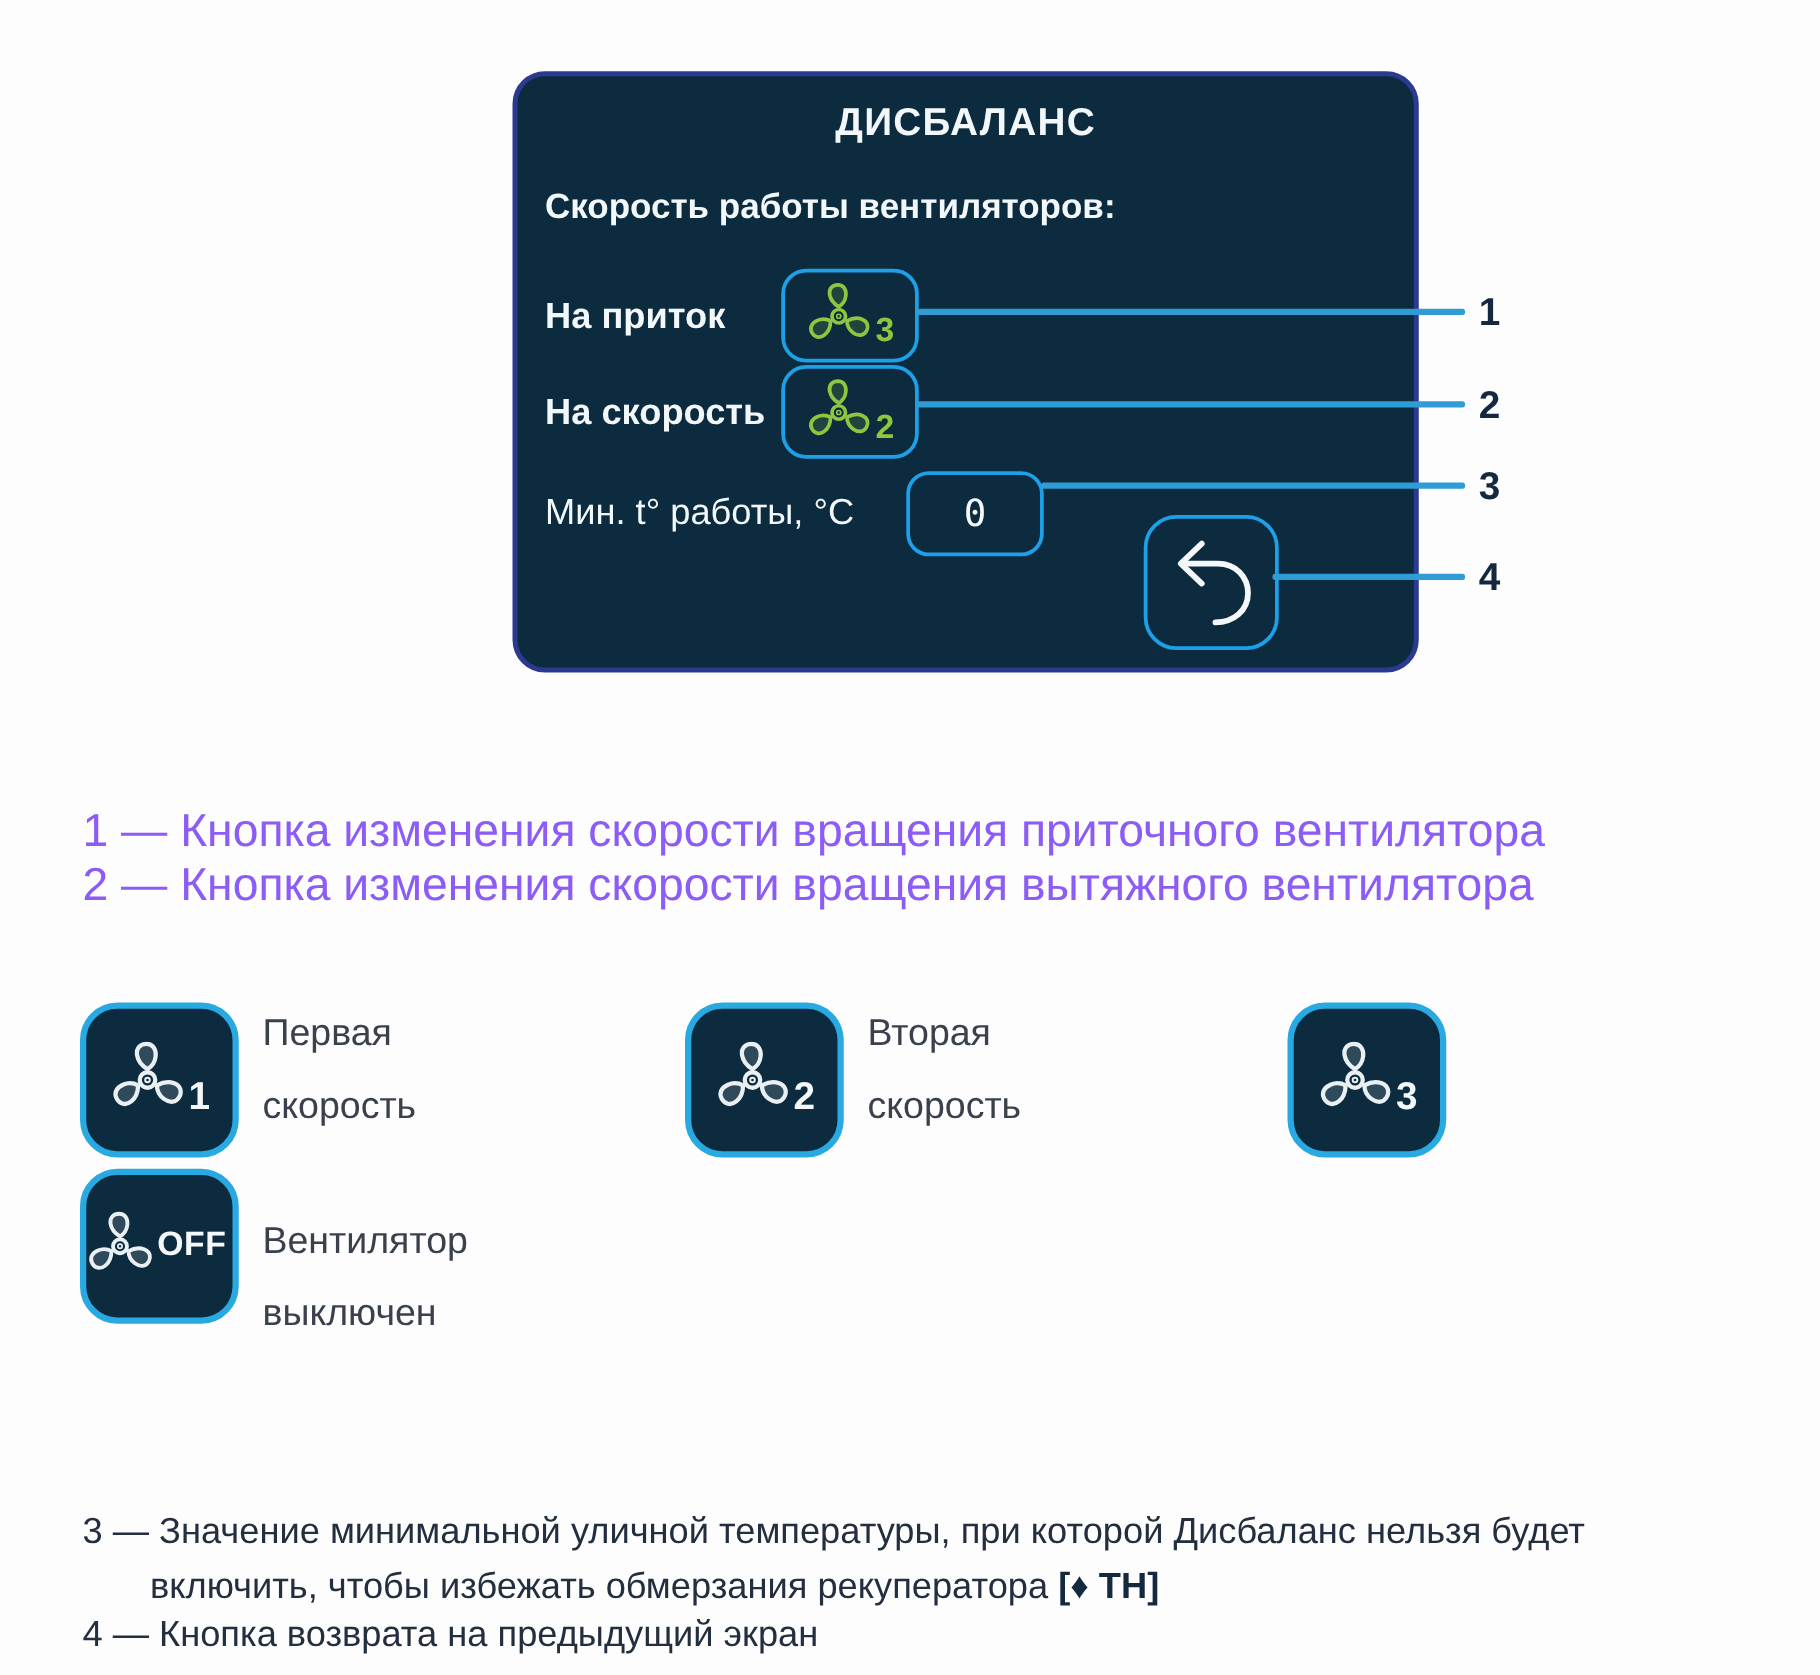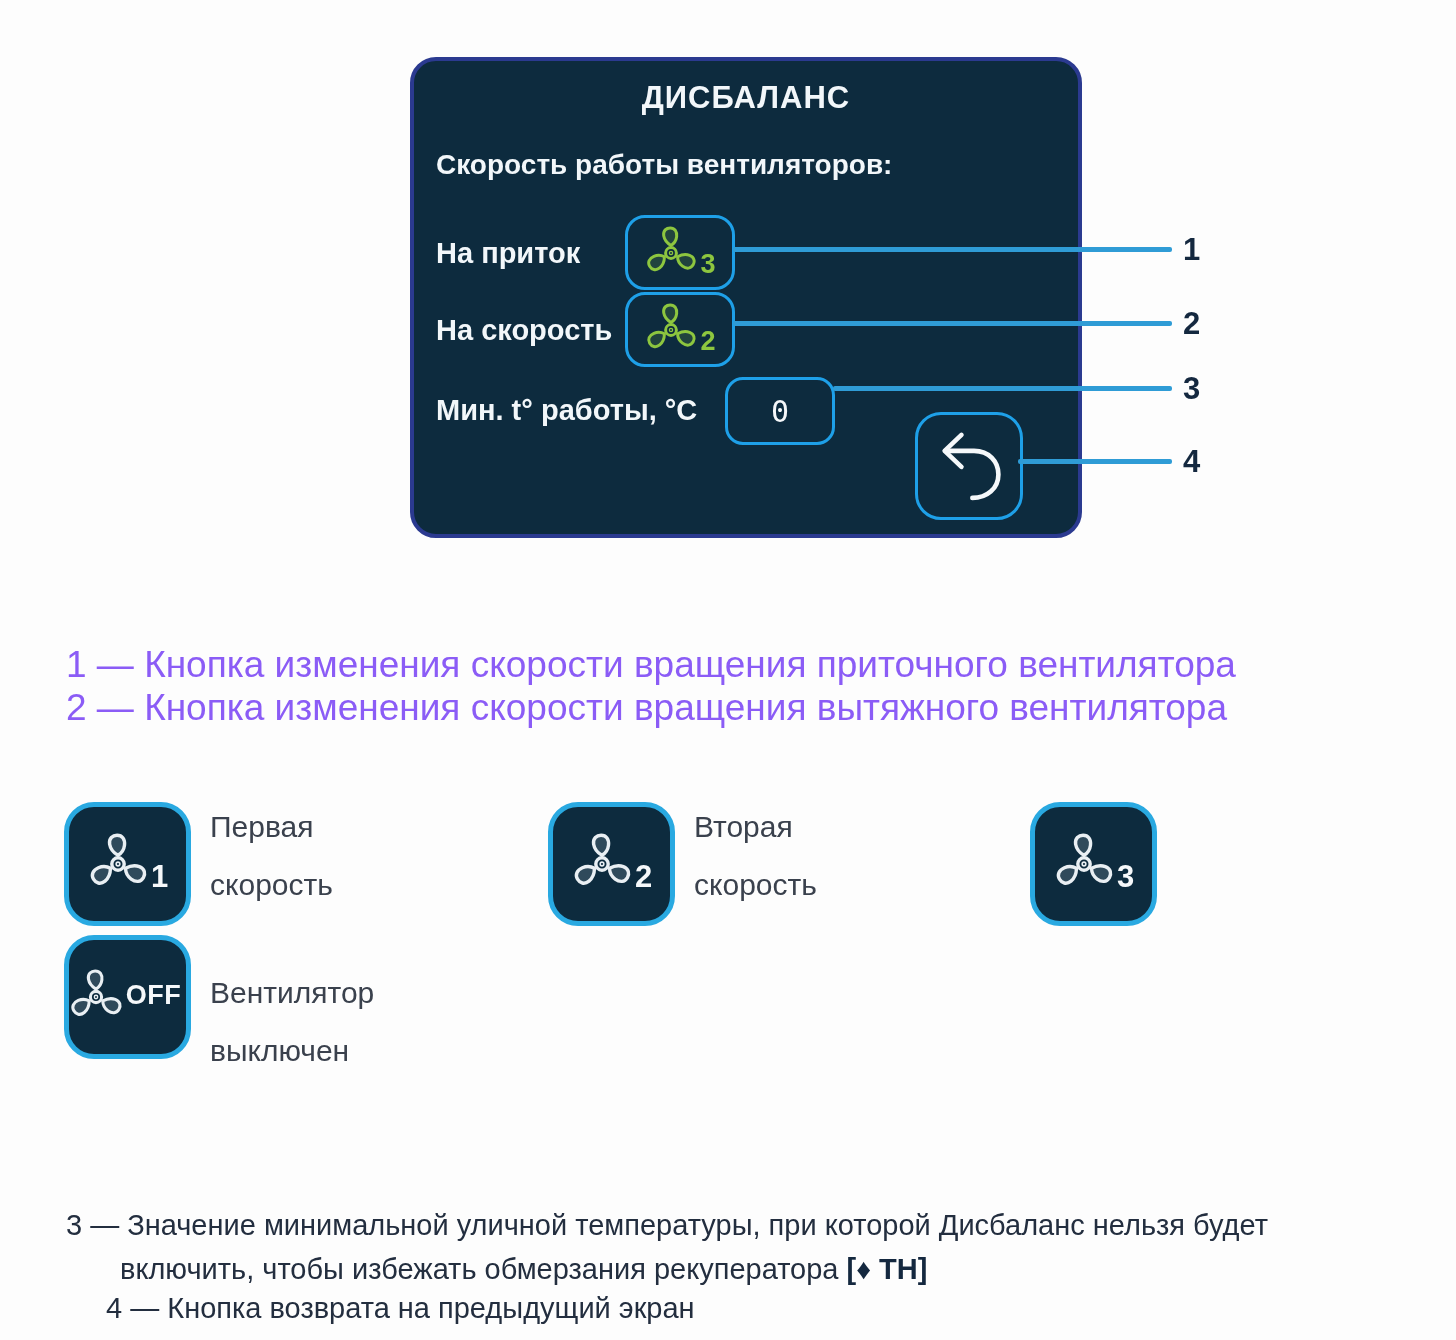--- a/index.html
+++ b/index.html
@@ -10,36 +10,36 @@
     --accent-green:#8dc63f;
     --callout-line:#2f9cd6;
     --ink:#1d2b3f;
     --panel-text:#f2f7fa;
   }
   html,body{margin:0;padding:0;background:#ffffff;}
   body{font-family:"Liberation Sans",sans-serif;color:var(--ink);}
   .canvas{position:relative;width:1456px;height:1340px;background:#fdfdfd;overflow:hidden;}
 
   
-  .panel{position:absolute;left:410px;top:57px;width:672px;height:481px;box-sizing:border-box;
+  .panel{position:absolute;left:410px;top:57px;width:725px;height:481px;box-sizing:border-box;
          background:var(--panel-bg);border:4px solid var(--panel-border);border-radius:26px;z-index:1;padding-left:28px;}
   .panel-title{position:absolute;left:0;right:0;top:19px;text-align:center;
                color:var(--panel-text);font-size:31px;font-weight:bold;letter-spacing:1px;}
   .panel-subtitle{position:absolute;left:22px;top:88px;color:var(--panel-text);font-size:28px;font-weight:600;}
   .row-label{position:absolute;left:22px;color:var(--panel-text);font-size:29px;font-weight:600;}
   .row-label.r1{top:176px;}
   .row-label.r2{top:253px;}
   .fan-btn{position:absolute;left:211px;width:110px;height:75px;box-sizing:border-box;
            border:3px solid var(--control-border);border-radius:20px;background:var(--panel-bg);
            display:flex;align-items:center;justify-content:center;gap:2px;color:var(--accent-green);}
   .fan-btn.b1{top:154px;}
   .fan-btn.b2{top:231px;}
   .fan-btn svg{width:54px;height:54px;}
   .fan-btn .speed{font-size:27px;font-weight:600;margin-top:24px;color:var(--accent-green);}
-  .mintemp-label{position:absolute;left:22px;top:333px;color:var(--panel-text);font-size:29px;font-weight:700;}
+  .mintemp-label{position:absolute;left:22px;top:333px;color:var(--panel-text);font-size:29px;font-weight:400;}
   .value-box{position:absolute;left:311px;top:316px;width:110px;height:68px;box-sizing:border-box;
              border:3px solid var(--control-border);border-radius:18px;background:var(--panel-bg);
              display:flex;align-items:center;justify-content:center;}
   .value-box .val{color:#f5f8fa;font-size:30px;font-family:"DejaVu Sans Mono",monospace;}
   .back-btn{position:absolute;left:501px;top:351px;width:108px;height:108px;box-sizing:border-box;
             border:3px solid var(--control-border);border-radius:26px;background:var(--panel-bg);
             display:flex;align-items:center;justify-content:center;}
   .back-btn svg{width:84px;height:84px;}
 
   
@@ -72,21 +72,21 @@
   .tile-label{position:absolute;width:215px;font-size:30px;line-height:58px;color:#3a414d;}
   .tl1{left:210px;top:798px;}
   .tl2{left:694px;top:798px;}
   .tl3{left:1176px;top:798px;}
   .tl4{left:210px;top:964px;}
 
   
   .note3{position:absolute;left:66px;top:1203px;width:1240px;font-size:29px;line-height:44px;
          color:#232e3f;padding-left:54px;text-indent:-54px;}
   .note3 b{color:#14283f;}
-  .note4{position:absolute;left:66px;top:1292px;font-size:29px;color:#232e3f;white-space:nowrap;margin-left:40px;}
+  .note4{position:absolute;left:66px;top:1292px;font-size:29px;color:#232e3f;white-space:nowrap;}
 </style>
 </head>
 <body>
 
 <svg width="0" height="0" style="position:absolute" aria-hidden="true">
   <defs>
     <symbol id="fan-icon" viewBox="0 0 100 100">
       <g fill="currentColor" fill-opacity="0.16" stroke="currentColor" stroke-width="5.5" stroke-linejoin="round">
         <path d="M50 36 C45 33 38 27 36.5 18 C35 8.5 41.5 3.5 48.5 3.5 C57 3.5 61.5 10 60.5 19.5 C59.5 28 55 33 50 36 Z"></path>
         <path d="M50 36 C45 33 38 27 36.5 18 C35 8.5 41.5 3.5 48.5 3.5 C57 3.5 61.5 10 60.5 19.5 C59.5 28 55 33 50 36 Z" transform="rotate(120 50 50)"></path>

